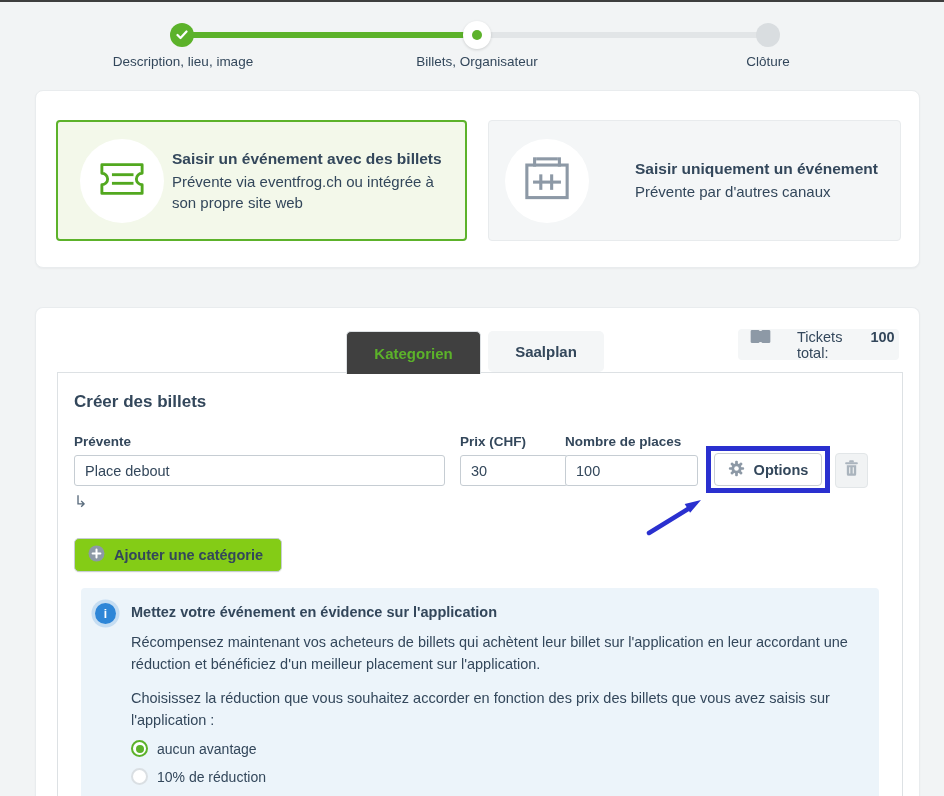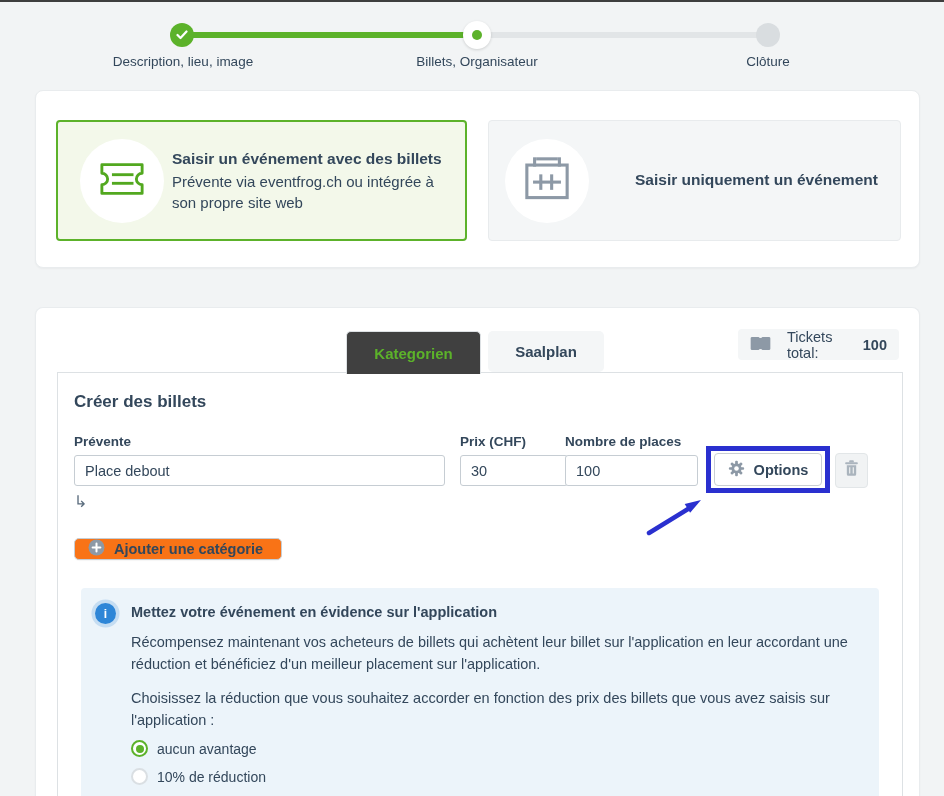--- a/index.html
+++ b/index.html
@@ -38,21 +38,21 @@
   .tile-text { position:absolute; top:50%; transform:translateY(-50%); }
   .tile-ticketed .tile-text { left:114px; width:282px; }
   .tile-eventonly .tile-text { left:146px; width:256px; }
   .tile-title { font-size:15.5px; font-weight:bold; margin-bottom:3px; }
   .tile-sub { font-size:15px; line-height:21px; }
 
   
   .tab { position:absolute; display:flex; align-items:center; justify-content:center; font-size:15px; font-weight:bold; }
   .tab-kategorien { left:310px; top:23px; width:135px; height:43px; background:#404040; border:1px solid #dde1e4; border-bottom:none; border-radius:5px 5px 0 0; color:#5cb22a; z-index:3; }
   .tab-saalplan { left:452px; top:23px; width:116px; height:41px; background:#f4f6f7; border-radius:5px; color:#33475b; z-index:1; }
-  .badge { position:absolute; left:702px; top:21px; width:161px; height:31px; background:#f4f6f7; border-radius:4px; display:flex; align-items:center; gap:16px; padding:0 12px; font-size:14.5px; }
+  .badge { position:absolute; left:702px; top:21px; width:161px; height:31px; background:#f4f6f7; border-radius:4px; display:flex; gap:26px; padding:0 12px; font-size:14.5px; }
   .badge b { margin-left:2px; }
 
   
   .panel { position:absolute; left:21px; top:64px; width:846px; height:445px; background:#fff; border:1px solid #dde1e4; border-bottom:none; z-index:2; }
   .panel-heading { position:absolute; left:16px; top:19px; font-size:17px; font-weight:bold; }
   .field-label { position:absolute; top:61px; font-size:13.5px; font-weight:600; }
   .field-input { position:absolute; top:82px; height:31px; border:1px solid #c6cdd3; border-radius:3px; padding:0 10px; font-size:14.5px; color:#33475b; font-family:"Liberation Sans", sans-serif; background:#fff; }
   .lbl-cat, .inp-cat { left:16px; } .inp-cat { width:371px; }
   .lbl-price, .inp-price { left:402px; } .inp-price { width:108px; }
   .lbl-seats, .inp-seats { left:507px; } .inp-seats { width:133px; }
@@ -60,21 +60,21 @@
   .annotation-box { position:absolute; left:648px; top:73px; width:124px; height:47px; border:5px solid #2a30cf; display:flex; align-items:center; justify-content:center; background:#fff; }
   .options-btn { width:108px; height:33px; background:#fff; border:1px solid #c9ced4; border-radius:4px; display:flex; align-items:center; justify-content:center; gap:9px; font-size:14.5px; font-weight:600; color:#33475b; cursor:pointer; }
   .trash-btn { position:absolute; left:777px; top:80px; width:33px; height:35px; background:#f1f3f4; border:1px solid #e2e6e8; border-radius:4px; display:flex; align-items:center; justify-content:center; }
 
   .variant-link-row { position:absolute; left:16px; top:119px; font-size:13.5px; display:flex; align-items:center; gap:6px; }
   .variant-glyph { font-size:16px; color:#5a6c7d; }
   .variant-link { color:#33475b; text-decoration:underline; cursor:pointer; }
 
   .arrow-svg { position:absolute; left:585px; top:118px; }
 
-  .add-cat-btn { position:absolute; left:16px; top:165px; height:22px; padding:0 18px 0 13px; background:#f97316; border:1px solid #c6cdd3; border-radius:5px; display:flex; align-items:center; gap:9px; font-size:14.5px; font-weight:bold; color:#33475b; cursor:pointer; box-shadow:0 1px 1px rgba(0,0,0,.04); }
+  .add-cat-btn { position:absolute; left:16px; top:165px; height:34px; padding:0 18px 0 13px; background:#84cc16; border:1px solid #c6cdd3; border-radius:5px; display:flex; align-items:center; gap:9px; font-size:14.5px; font-weight:bold; color:#33475b; cursor:pointer; box-shadow:0 1px 1px rgba(0,0,0,.04); }
 
   
   .info-box { position:absolute; left:23px; top:215px; width:798px; height:230px; background:#ecf4fa; border-radius:4px; }
   .info-icon { position:absolute; left:14px; top:15px; width:21px; height:21px; border-radius:50%; background:#2e86d7; color:#fff; font-size:12px; font-weight:bold; display:flex; align-items:center; justify-content:center; box-shadow:0 0 0 3.5px #c5ddf2; }
   .info-title { position:absolute; left:50px; top:16px; font-size:14.5px; font-weight:bold; }
   .info-para1 { position:absolute; left:50px; top:43px; width:736px; font-size:14.5px; line-height:22px; }
   .info-para2 { position:absolute; left:50px; top:99px; width:736px; font-size:14.5px; line-height:22px; }
   .radio-row { position:absolute; left:50px; display:flex; align-items:center; gap:9px; font-size:14px; cursor:pointer; }
   .radio-row.r1 { top:152px; } .radio-row.r2 { top:180px; }
   .radio { width:17px; height:17px; border-radius:50%; background:#fff; display:flex; align-items:center; justify-content:center; }
@@ -131,20 +131,21 @@
           <line x1="56" y1="8" x2="56" y2="20"></line>
           <line x1="26" y1="10" x2="54" y2="10"></line>
           <line x1="22" y1="40" x2="58" y2="40"></line>
           <line x1="32" y1="30" x2="32" y2="50"></line>
           <line x1="46" y1="30" x2="46" y2="50"></line>
         </svg>
       </span>
     </div>
     <div class="tile-text">
       <div class="tile-title">Saisir uniquement un événement</div>
+      <div class="tile-sub">Prévente par d'autres canaux</div>
     </div>
   </div>
 </div>
 
 <div class="card card2">
   <div class="tab tab-kategorien">Kategorien</div>
   <div class="tab tab-saalplan">Saalplan</div>
 
   <div class="badge">
     <span>

